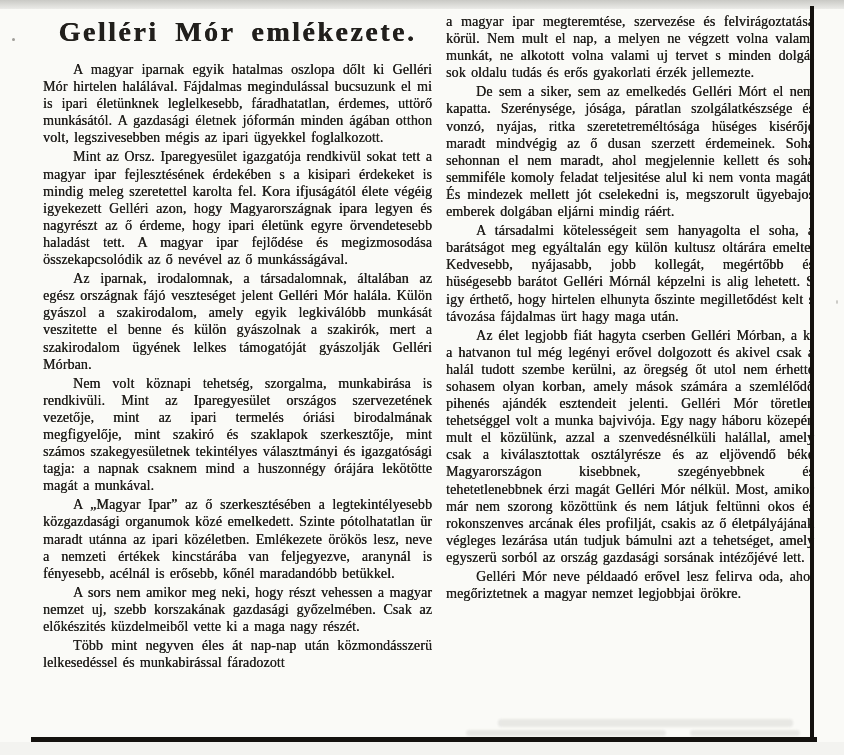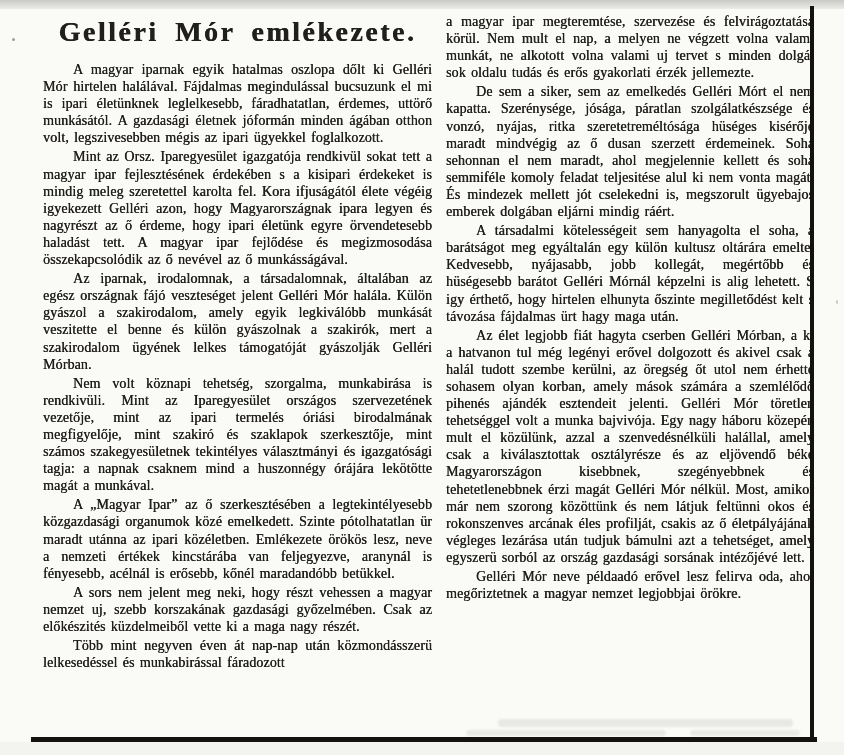--- a/index.html
+++ b/index.html
@@ -94,22 +94,22 @@
   <div class="columns">
 
     <div class="col-left">
       <h1 class="title">Gelléri Mór emlékezete.</h1>
       <div class="paras">
           <p>A magyar iparnak egyik hatalmas oszlopa dőlt ki Gelléri Mór hirtelen halálával. Fájdalmas megindulással bucsuzunk el mi is ipari életünknek leglelkesebb, fáradhatatlan, érdemes, uttörő munkásától. A gazdasági életnek jóformán minden ágában otthon volt, legszivesebben mégis az ipari ügyekkel foglalkozott.</p>
           <p>Mint az Orsz. Iparegyesület igazgatója rendkivül sokat tett a magyar ipar fejlesztésének érdekében s a kisipari érdekeket is mindig meleg szeretettel karolta fel. Kora ifjuságától élete végéig igyekezett Gelléri azon, hogy Magyarországnak ipara legyen és nagyrészt az ő érdeme, hogy ipari életünk egyre örvendetesebb haladást tett. A magyar ipar fejlődése és megizmosodása összekapcsolódik az ő nevével az ő munkásságával.</p>
           <p>Az iparnak, irodalomnak, a társadalomnak, általában az egész országnak fájó veszteséget jelent Gelléri Mór halála. Külön gyászol a szakirodalom, amely egyik legkiválóbb munkását veszitette el benne és külön gyászolnak a szakirók, mert a szakirodalom ügyének lelkes támogatóját gyászolják Gelléri Mórban.</p>
           <p>Nem volt köznapi tehetség, szorgalma, munkabirása is rendkivüli. Mint az Iparegyesület országos szervezetének vezetője, mint az ipari termelés óriási birodalmának megfigyelője, mint szakiró és szaklapok szerkesztője, mint számos szakegyesületnek tekintélyes választmányi és igazgatósági tagja: a napnak csaknem mind a huszonnégy órájára lekötötte magát a munkával.</p>
           <p>A „Magyar Ipar” az ő szerkesztésében a legtekintélyesebb közgazdasági organumok közé emelkedett. Szinte pótolhatatlan ür maradt utánna az ipari közéletben. Emlékezete örökös lesz, neve a nemzeti értékek kincstárába van feljegyezve, aranynál is fényesebb, acélnál is erősebb, kőnél maradandóbb betükkel.</p>
-          <p>A sors nem jelent meg neki, hogy részt vehessen a magyar nemzet uj, szebb korszakának gazdasági győzelmében. Csak az előkészités küzdelmeiből vette ki a maga nagy részét.</p>
-          <p>Több mint negyven éven át nap-nap után közmondásszerü lelkesedéssel és munkabirással fáradozott</p>
+          <p>A sors nem amikor meg neki, hogy részt vehessen a magyar nemzet uj, szebb korszakának gazdasági győzelmében. Csak az előkészités küzdelmeiből vette ki a maga nagy részét.</p>
+          <p>Több mint negyven éles át nap-nap után közmondásszerü lelkesedéssel és munkabirással fáradozott</p>
         </div>
     </div>
 
     <div class="col-right">
       <div class="paras">
           <p>a magyar ipar megteremtése, szervezése és felvirágoztatása körül. Nem mult el nap, a melyen ne végzett volna valami munkát, ne alkotott volna valami uj tervet s minden dolgát sok oldalu tudás és erős gyakorlati érzék jellemezte.</p>
           <p>De sem a siker, sem az emelkedés Gelléri Mórt el nem kapatta. Szerénysége, jósága, páratlan szolgálatkészsége és vonzó, nyájas, ritka szeretetreméltósága hüséges kisérője maradt mindvégig az ő dusan szerzett érdemeinek. Soha sehonnan el nem maradt, ahol megjelennie kellett és soha semmiféle komoly feladat teljesitése alul ki nem vonta magát. És mindezek mellett jót cselekedni is, megszorult ügyebajos emberek dolgában eljárni mindig ráért.</p>
           <p>A társadalmi kötelességeit sem hanyagolta el soha, a barátságot meg egyáltalán egy külön kultusz oltárára emelte. Kedvesebb, nyájasabb, jobb kollegát, megértőbb és hüségesebb barátot Gelléri Mórnál képzelni is alig lehetett. S igy érthető, hogy hirtelen elhunyta őszinte megilletődést kelt s távozása fájdalmas ürt hagy maga után.</p>
           <p>Az élet legjobb fiát hagyta cserben Gelléri Mórban, a ki a hatvanon tul még legényi erővel dolgozott és akivel csak a halál tudott szembe kerülni, az öregség őt utol nem érhette sohasem olyan korban, amely mások számára a szemlélődő pihenés ajándék esztendeit jelenti. Gelléri Mór töretlen tehetséggel volt a munka bajvivója. Egy nagy háboru közepén mult el közülünk, azzal a szenvedésnélküli halállal, amely csak a kiválasztottak osztályrésze és az eljövendő béke Magyarországon kisebbnek, szegényebbnek és tehetetlenebbnek érzi magát Gelléri Mór nélkül. Most, amikor már nem szorong közöttünk és nem látjuk feltünni okos és rokonszenves arcának éles profilját, csakis az ő életpályájának végleges lezárása után tudjuk bámulni azt a tehetséget, amely egyszerü sorból az ország gazdasági sorsának intézőjévé lett.</p>
           <p>Gelléri Mór neve példaadó erővel lesz felirva oda, ahol megőriztetnek a magyar nemzet legjobbjai örökre.</p>

